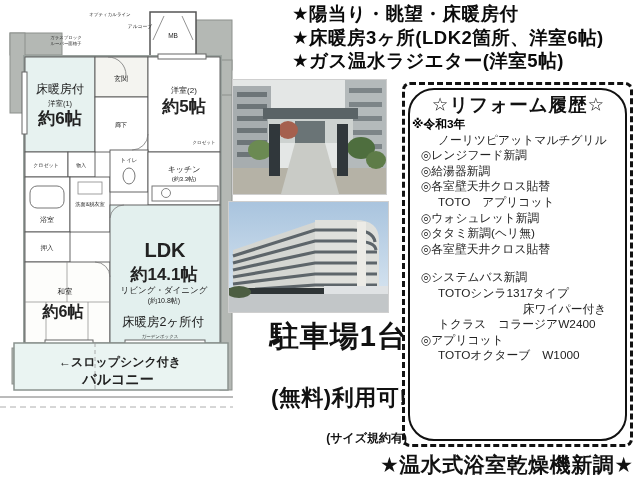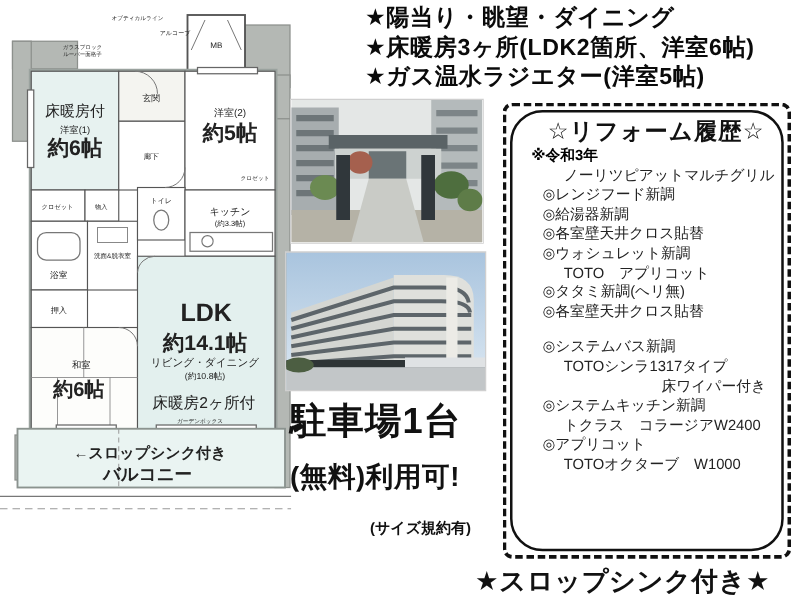--- a/index.html
+++ b/index.html
@@ -6,29 +6,29 @@
   .canvas{position:relative;width:637px;height:480px;background:#ffffff;overflow:hidden;
           font-family:"Liberation Sans","DejaVu Sans",sans-serif;color:#111;}
   
   .features{position:absolute;left:292px;top:2px;font-weight:900;font-size:18.5px;
             line-height:23.5px;white-space:nowrap;color:#0a0a0a;letter-spacing:.5px;}
   
   .photo{position:absolute;box-shadow:0 0 0 1px #cfcfcf;}
   .photo1{left:233px;top:80px;width:153px;height:114px;}
   .photo2{left:229px;top:202px;width:159px;height:110px;}
   
-  .parking{position:absolute;left:232px;top:317px;width:175px;white-space:nowrap;}
+  .parking{position:absolute;left:232px;top:317px;width:175px;white-space:nowrap;text-align:right;}
   .parking .p1{font-size:29px;font-weight:900;letter-spacing:1px;}
-  .parking .p2{font-size:22px;font-weight:900;margin-top:10px;letter-spacing:.5px;}
+  .parking .p2{font-size:22px;font-weight:900;margin-top:26px;letter-spacing:.5px;}
   .parking .p3{font-size:12px;font-weight:700;margin-top:17px;margin-left:64px;}
   
   .reform-box{position:absolute;left:402px;top:82px;width:231px;height:365px;
               border:3px dashed #111;border-radius:8px;box-sizing:border-box;}
   .reform-inner{position:absolute;left:3px;top:3px;right:3px;bottom:3px;
-                border:2px solid #111;border-radius:26px;padding:1px 0 0 15px;box-sizing:border-box;overflow:hidden;}
+                border:2px solid #111;border-radius:26px;padding:1px 0 0 2px;box-sizing:border-box;overflow:hidden;}
   .reform-title{text-align:center;font-size:18.5px;font-weight:800;letter-spacing:1px;margin-top:1px;}
   .rl{font-size:11.8px;line-height:15.6px;white-space:nowrap;color:#222;}
   .y{font-weight:800;color:#000;}
   .i1{padding-left:9px;}
   .i2{padding-left:26px;}
   .i3{padding-left:92px;text-align:center;}
   .sp{height:13px;}
   
   .cleaning{position:absolute;left:380px;top:451px;font-size:21px;font-weight:900;
             white-space:nowrap;letter-spacing:.5px;}
@@ -127,21 +127,21 @@
       <text x="164" y="293" font-size="8.5">リビング・ダイニング</text>
       <text x="164" y="303" font-size="7">(約10.8帖)</text>
       <text x="163" y="326" font-size="12.5">床暖房2ヶ所付</text>
       <text x="160" y="338" font-size="4.5" fill="#556">ガーデンボックス</text>
       <text x="120" y="366" font-size="12" font-weight="bold">←スロップシンク付き</text>
       <text x="118" y="384" font-size="14" font-weight="bold">バルコニー</text>
     </g>
   </svg>
 
   <div class="features">
-    <div>★陽当り・眺望・ダイニング</div>
+    <div>★陽当り・眺望・床暖房付</div>
     <div>★床暖房3ヶ所(LDK2箇所、洋室6帖)</div>
     <div>★ガス温水ラジエター(洋室5帖)</div>
   </div>
 
   <svg class="photo photo1" viewBox="0 0 153 114">
     <rect x="0" y="0" width="153" height="114" fill="#e4e7e6"></rect>
     <rect x="0" y="6" width="38" height="86" fill="#a7adaf"></rect>
     <g fill="#6d7578">
       <rect x="4" y="12" width="30" height="5"></rect>
         <rect x="4" y="24" width="30" height="5"></rect>
@@ -203,30 +203,29 @@
   </div>
 
   <div class="reform-box">
     <div class="reform-inner">
       <div class="reform-title">☆リフォーム履歴☆</div>
       <div class="rl y">※令和3年</div>
       <div class="rl i2">ノーリツピアットマルチグリル</div>
       <div class="rl i1">◎レンジフード新調</div>
       <div class="rl i1">◎給湯器新調</div>
       <div class="rl i1">◎各室壁天井クロス貼替</div>
+      <div class="rl i2">TOTO　アプリコット</div>
       <div class="rl i1">◎ウォシュレット新調</div>
-      <div class="rl i2">TOTO　アプリコット</div>
       <div class="rl i1">◎タタミ新調(ヘリ無)</div>
       <div class="rl i1">◎各室壁天井クロス貼替</div>
       <div class="sp"></div>
       <div class="rl i1">◎システムバス新調</div>
       <div class="rl i2">TOTOシンラ1317タイプ</div>
       <div class="rl i3">床ワイパー付き</div>
-      <div class="rl i1">◎システムキッチン新調</div>
       <div class="rl i2">トクラス　コラージアW2400</div>
       <div class="rl i1">◎アプリコット</div>
       <div class="rl i2">TOTOオクターブ　W1000</div>
     </div>
   </div>
 
-  <div class="cleaning">★スロップシンク付き★</div>
+  <div class="cleaning">★温水式浴室乾燥機新調★</div>
 
 </div>
 
 </body></html>

